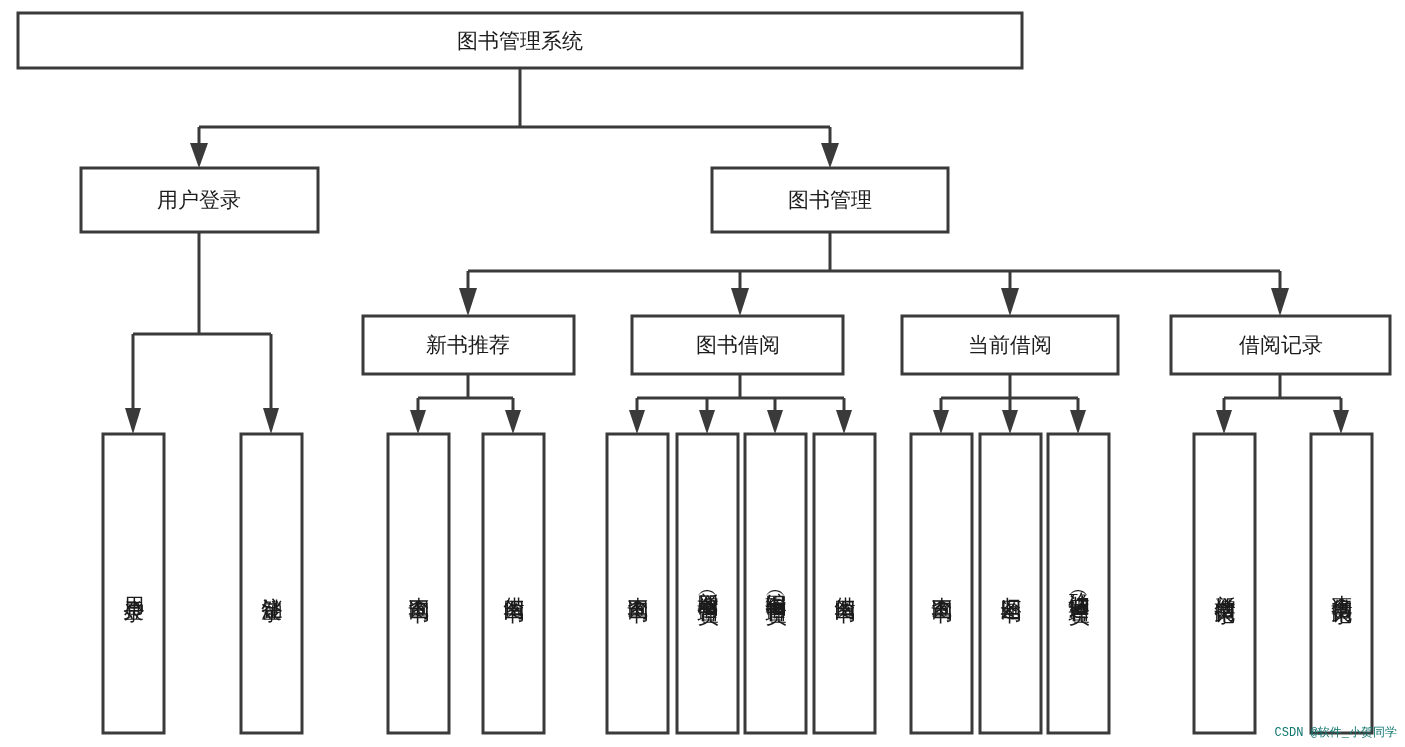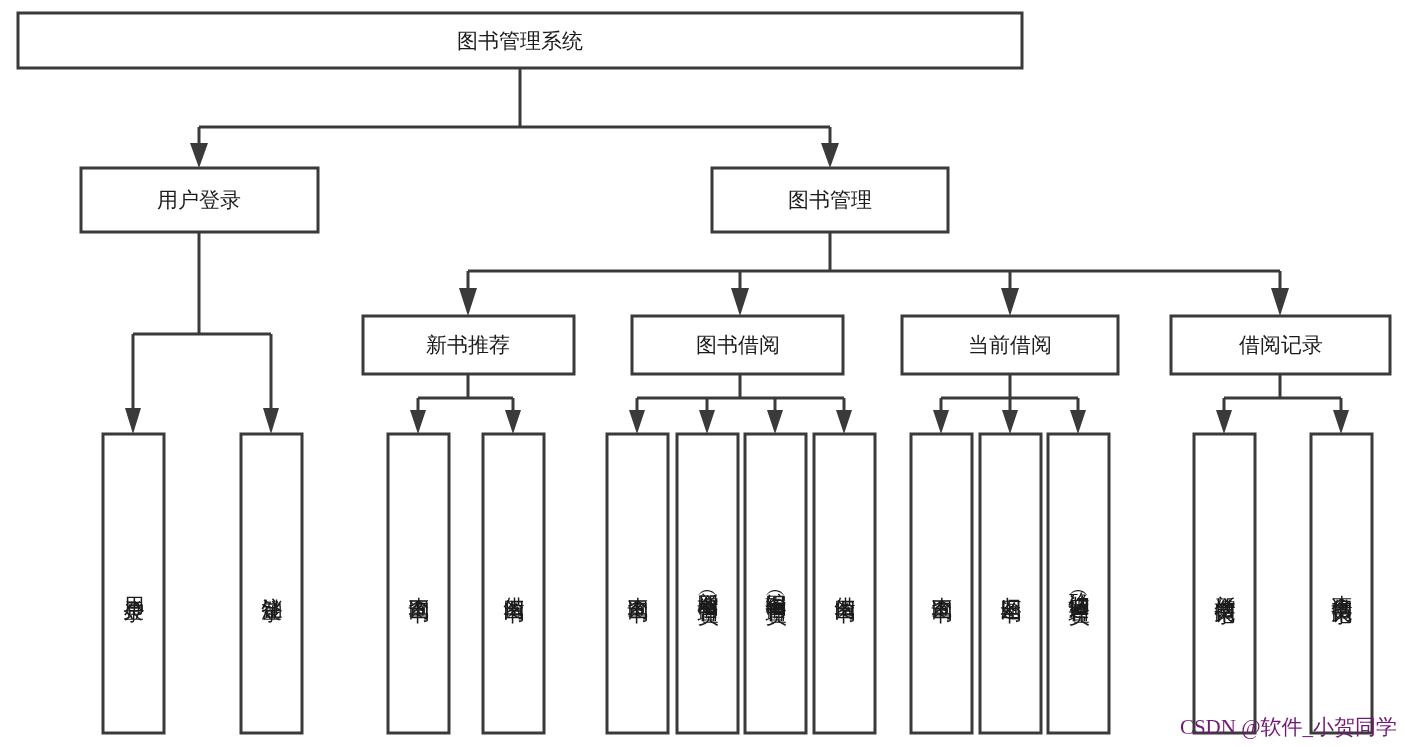--- a/index.html
+++ b/index.html
@@ -61,23 +61,23 @@
     align-items: center;
     justify-content: center;
     text-align: center;
     white-space: nowrap;
     pointer-events: none;
   }
   .watermark {
     position: absolute;
     right: 8px;
     bottom: 6px;
-    font-family: Liberation Serif, serif;
-    font-size: 21px;
-    color: #701a75;
+    font-family: Liberation Mono, monospace;
+    font-size: 12px;
+    color: #0f766e;
     white-space: nowrap;
   }
 </style>
 </head>
 <body>
 
 <div id="diagram-root">
 
   <svg id="diagram-canvas" viewBox="0 0 1405 747">
 

